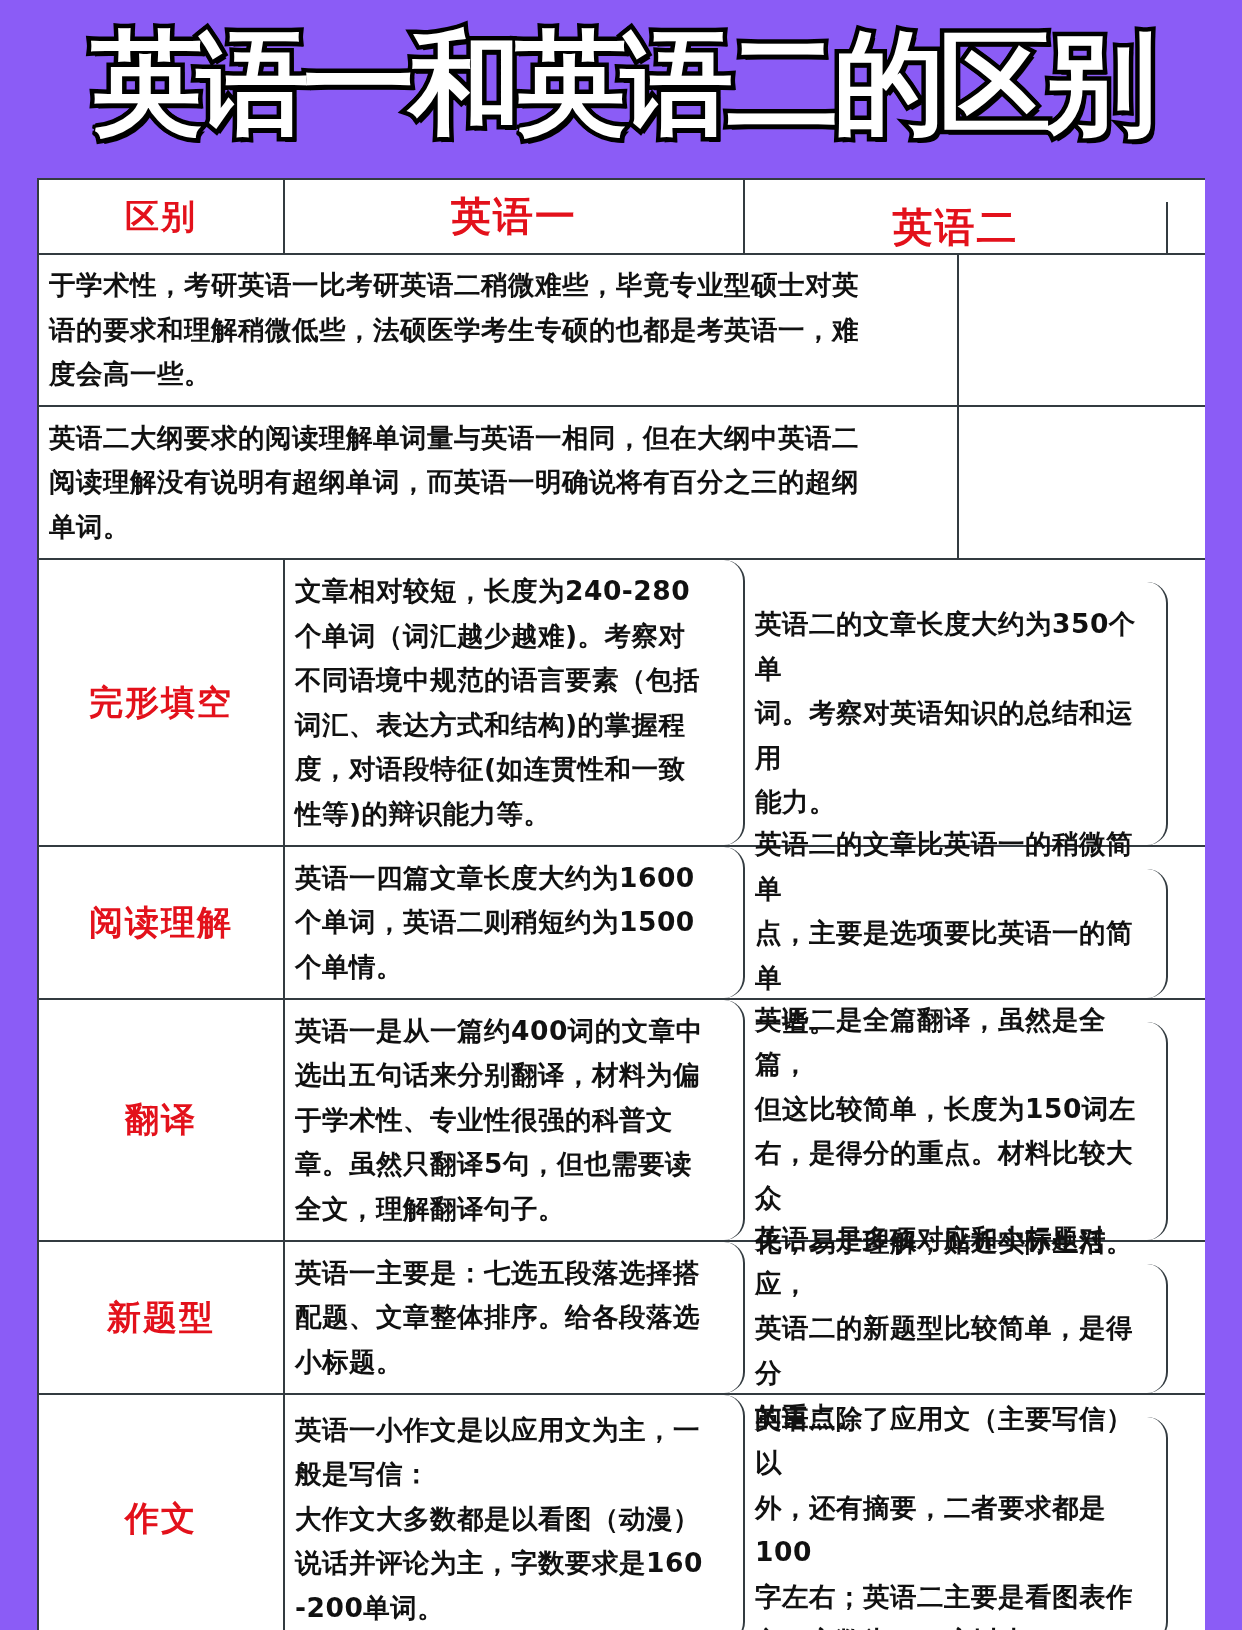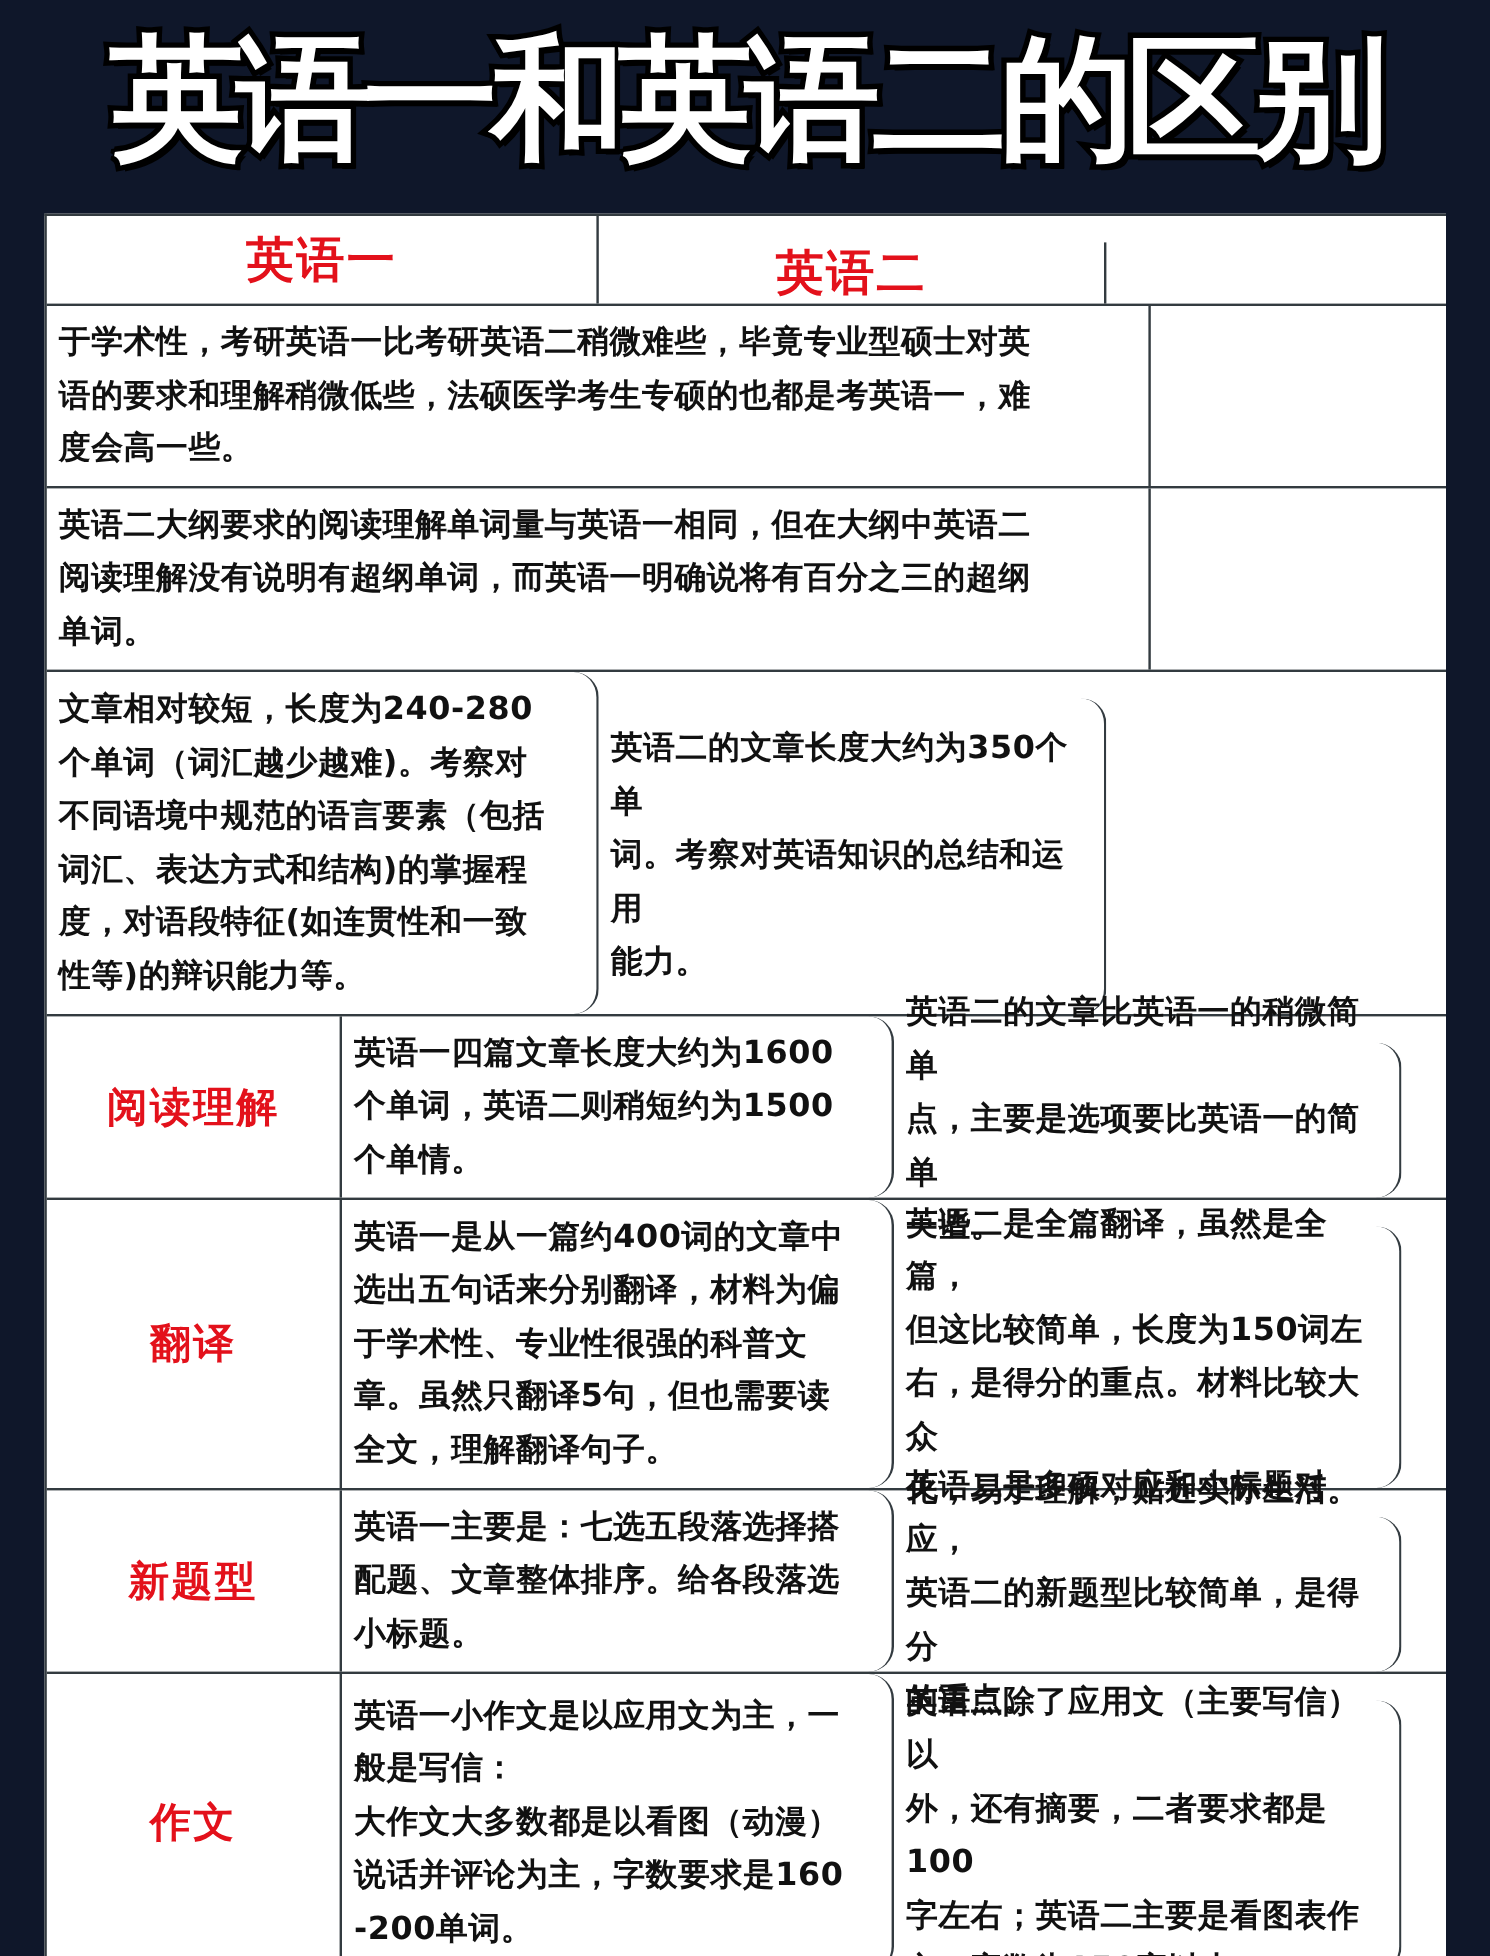--- a/index.html
+++ b/index.html
@@ -7,21 +7,21 @@
     width: 1242px;
     height: 1630px;
     overflow: hidden;
     background: #c6ecfc;
     font-family: "DejaVu Sans", "Liberation Sans", sans-serif;
   }
   .page {
     position: relative;
     width: 1242px;
     height: 1630px;
-    background: #0f172a;
+    background: #8b5cf6;
   }
   .title {
     position: absolute;
     left: 0;
     top: 18px;
     width: 1242px;
     height: 130px;
     text-align: center;
     font-size: 112px;
     line-height: 130px;
@@ -91,37 +91,39 @@
 </head>
 <body>
 
 <div class="page">
 
   <div class="title">英语一和英语二的区别</div>
 
   <div class="table">
 
     <div class="row h-header">
+      <div class="cell c-label">区别</div>
       <div class="cell c-head c-1">英语一</div>
       <div class="cell c-head c-2">英语二</div>
     </div>
 
     <div class="row h-difficulty">
       <div class="cell c-span text">于学术性，考研英语一比考研英语二稍微难些，毕竟专业型硕士对英
 语的要求和理解稍微低些，法硕医学考生专硕的也都是考英语一，难
 度会高一些。</div>
     </div>
 
     <div class="row h-vocab">
       <div class="cell c-span text">英语二大纲要求的阅读理解单词量与英语一相同，但在大纲中英语二
 阅读理解没有说明有超纲单词，而英语一明确说将有百分之三的超纲
 单词。</div>
     </div>
 
     <div class="row h-cloze">
+      <div class="cell c-label">完形填空</div>
       <div class="cell c-1 text">文章相对较短，长度为240-280
 个单词（词汇越少越难)。考察对
 不同语境中规范的语言要素（包括
 词汇、表达方式和结构)的掌握程
 度，对语段特征(如连贯性和一致
 性等)的辩识能力等。</div>
       <div class="cell c-2 text">英语二的文章长度大约为350个单
 词。考察对英语知识的总结和运用
 能力。</div>
     </div>

